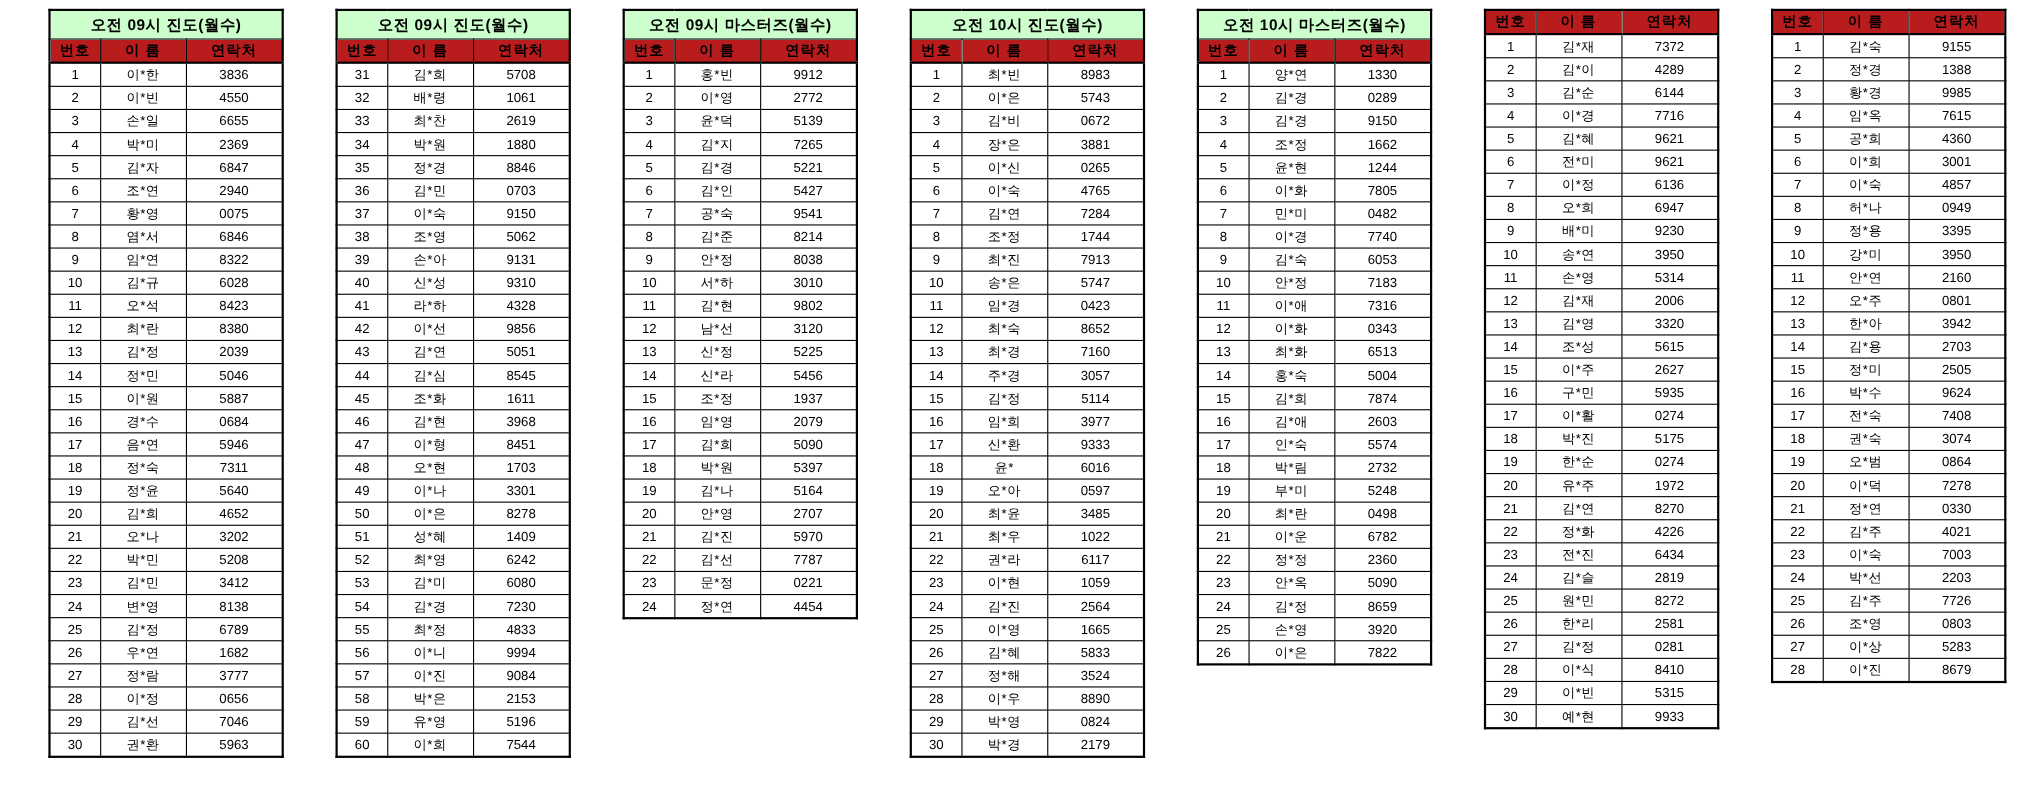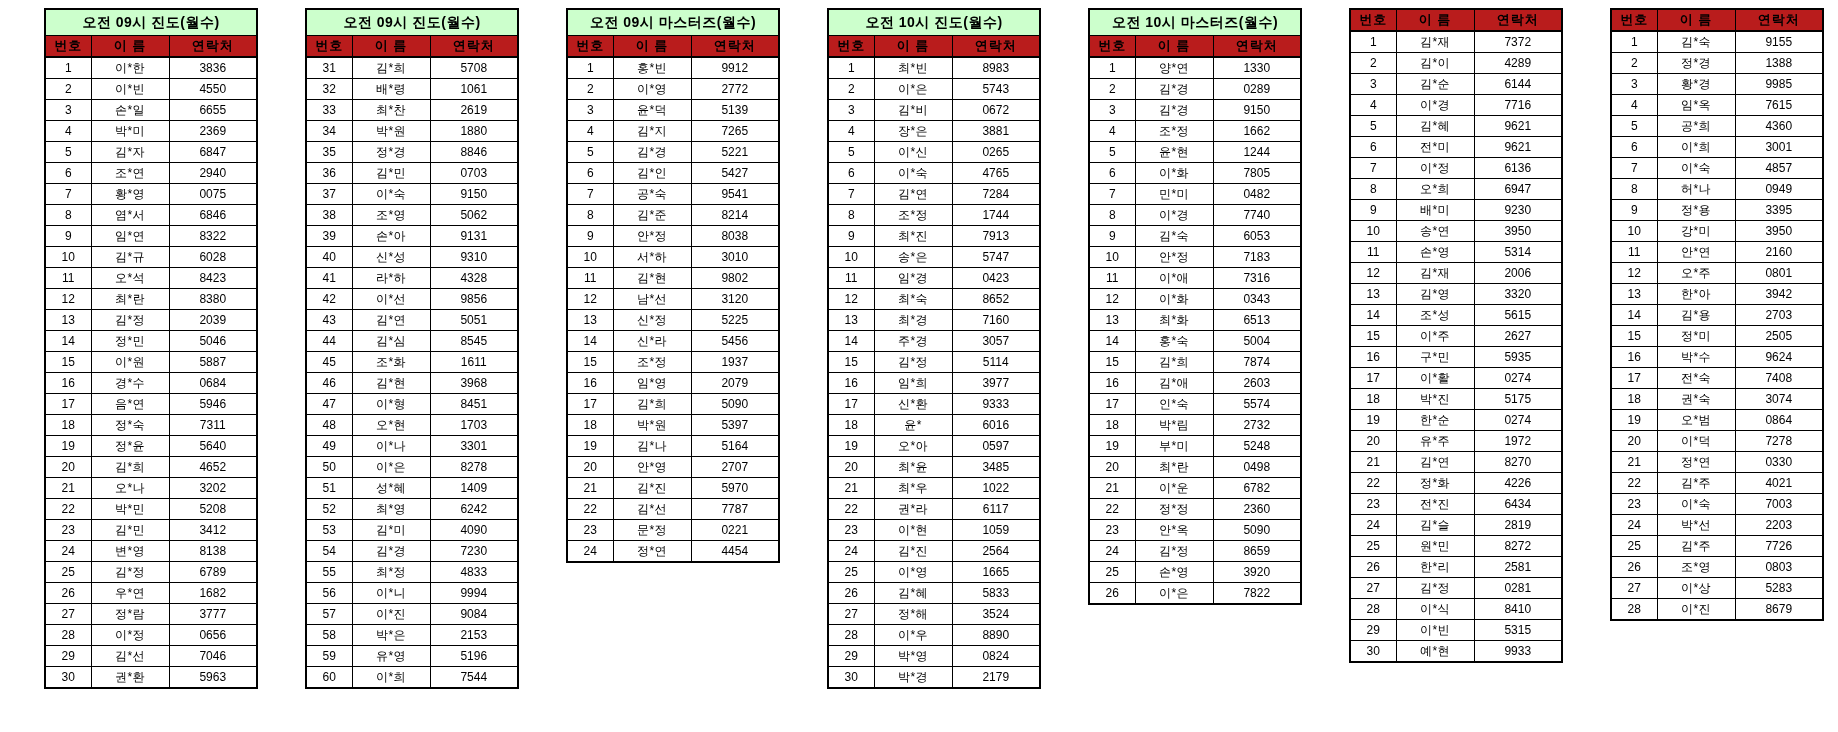--- a/index.html
+++ b/index.html
@@ -359,21 +359,21 @@
             <td class="contact-cell">1409</td>
           </tr>
           <tr>
             <td class="row-number-cell">52</td>
             <td class="name-cell">최*영</td>
             <td class="contact-cell">6242</td>
           </tr>
           <tr>
             <td class="row-number-cell">53</td>
             <td class="name-cell">김*미</td>
-            <td class="contact-cell">4090</td>
+            <td class="contact-cell">6080</td>
           </tr>
           <tr>
             <td class="row-number-cell">54</td>
             <td class="name-cell">김*경</td>
             <td class="contact-cell">7230</td>
           </tr>
           <tr>
             <td class="row-number-cell">55</td>
             <td class="name-cell">최*정</td>
             <td class="contact-cell">4833</td>

